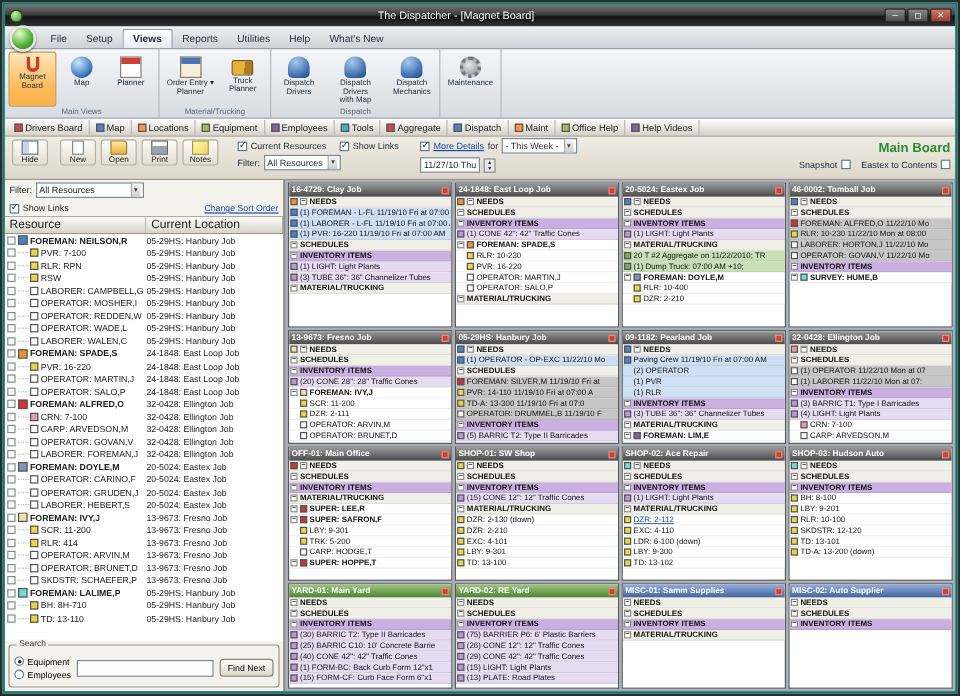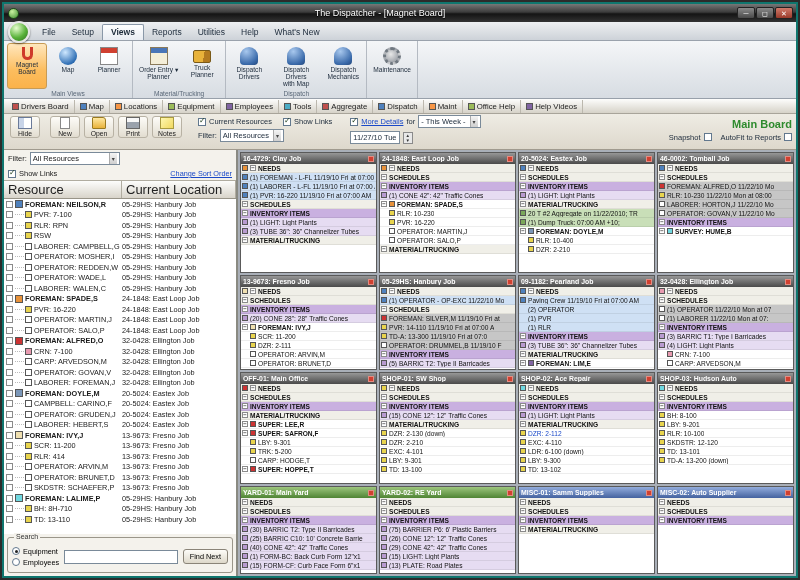--- a/index.html
+++ b/index.html
@@ -75,21 +75,21 @@
     padding:0 2px;align-self:stretch;display:flex;align-items:center;}
   .link{color:#1a49c8;text-decoration:underline;}
   .spin{display:inline-flex;flex-direction:column;border:1px solid #8a8a8a;background:#e8e8e8;}
   .spin span{font-size:4.5px;line-height:5px;padding:0 2px;color:#333;}
   .boardtitle{color:#2e8b2e;font-weight:bold;font-size:11px;}
   
   .content{flex:1;display:flex;overflow:hidden;}
   .sidebar{width:234px;flex:none;background:#f4f2ec;border-right:2px solid #8a8a82;display:flex;flex-direction:column;overflow:hidden;}
   .srow{display:flex;align-items:center;gap:3px;padding:2px 4px;font-size:7.5px;color:#222;white-space:nowrap;}
   .th{display:flex;border-top:1px solid #b0aca0;border-bottom:1px solid #989488;}
-  .thcell{font-size:13px;padding:1px 4px;background:linear-gradient(#fdfdfc,#d8d4ca);border-right:1px solid #b0aca0;color:#222;}
+  .thcell{font-size:10px;padding:1px 4px;background:linear-gradient(#fdfdfc,#d8d4ca);border-right:1px solid #b0aca0;color:#222;}
   .thcell.c1{width:118px;flex:none;}
   .thcell.c2{flex:1;}
   .reslist{flex:1;overflow:hidden;background:#fff;}
   .rrow{height:10.5px;display:flex;align-items:center;font-size:7.3px;color:#1a1a1a;white-space:nowrap;}
   .rcell-res{width:118px;flex:none;display:flex;align-items:center;overflow:hidden;padding-left:2px;}
   .rcell-loc{flex:1;overflow:hidden;}
   .rcb{width:7px;height:7px;border:1px solid #8a8a8a;background:#fff;flex:none;margin-right:2px;}
   .rind{width:9px;flex:none;border-bottom:1px dotted #bbb;height:1px;margin-right:1px;}
   .rsq{width:8px;height:8px;border:1px solid #555;flex:none;margin-right:2px;}
   .rsq.sm{width:7px;height:7px;}
@@ -329,36 +329,36 @@
           <span class="cb checked" data-name="more-details-checkbox"></span>
           <span class="link" data-name="more-details-link">More Details</span>
           <span data-name="for-label">for</span>
           <span class="dd" data-name="week-dropdown">
             <span>- This Week -</span>
             <span class="dda" data-name="chevron-down-icon">▾</span>
           </span>
         </div>
         <div class="trow">
           <span class="dd" data-name="date-picker">
-            <span>11/27/10  Tue</span>
+            <span>11/27/10  Thu</span>
           </span>
           <span class="spin" data-name="date-spinner">
               <span>▲</span>
               <span>▼</span>
             </span>
         </div>
       </div>
       <div class="tcol" style="margin-left:auto;align-items:flex-end;" data-name="board-title-cluster">
         <div class="trow">
           <span class="boardtitle" data-name="board-title">Main Board</span>
         </div>
         <div class="trow">
           <span data-name="snapshot-label">Snapshot</span>
           <span class="cb" data-name="snapshot-checkbox"></span>
-          <span style="margin-left:6px" data-name="autofit-label">AutoFit to Reports</span>
+          <span style="margin-left:6px" data-name="autofit-label">Eastex to Contents</span>
           <span class="cb" data-name="autofit-checkbox"></span>
         </div>
       </div>
     </div>
   </div>
 
   <div class="content">
     <div class="sidebar" data-name="resource-panel">
       <div class="srow">
         <span data-name="sidebar-filter-label">Filter:</span>
@@ -544,21 +544,21 @@
               <span class="rsq" data-name="magnet-color-swatch" style="background: rgb(122, 150, 184);"></span>
               <span class="rtxt" data-name="resource-name">FOREMAN: DOYLE,M</span>
             </span>
             <span class="rcell-loc" data-name="resource-location">20-5024: Eastex Job</span>
           </div>
           <div class="rrow" data-name="resource-row">
             <span class="rcell-res">
               <span class="rcb" data-name="row-checkbox"></span>
               <span class="rind"></span>
               <span class="rsq sm" data-name="magnet-color-swatch" style="background: rgb(255, 255, 255);"></span>
-              <span class="rtxt" data-name="resource-name">CAMPBELL: CARINO,F</span>
+              <span class="rtxt" data-name="resource-name">OPERATOR: CARINO,F</span>
             </span>
             <span class="rcell-loc" data-name="resource-location">20-5024: Eastex Job</span>
           </div>
           <div class="rrow" data-name="resource-row">
             <span class="rcell-res">
               <span class="rcb" data-name="row-checkbox"></span>
               <span class="rind"></span>
               <span class="rsq sm" data-name="magnet-color-swatch" style="background: rgb(255, 255, 255);"></span>
               <span class="rtxt" data-name="resource-name">OPERATOR: GRUDEN,J</span>
             </span>

